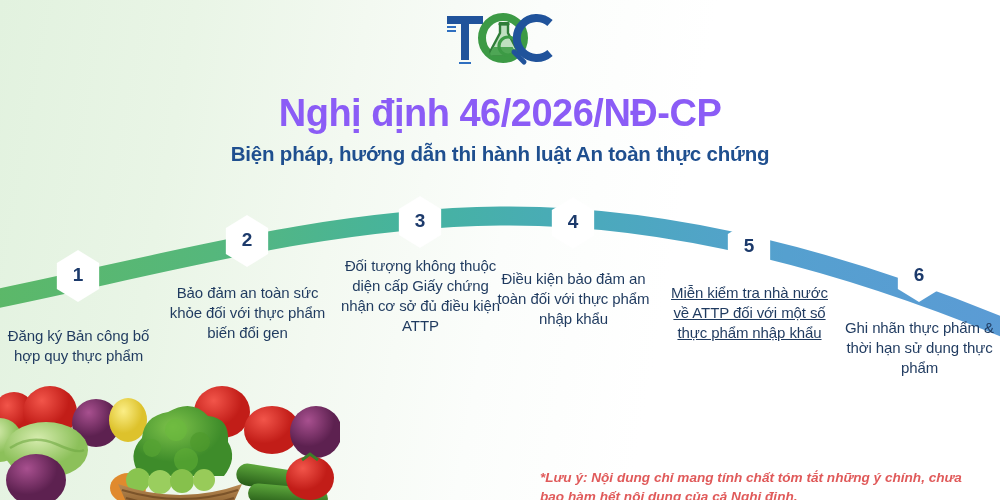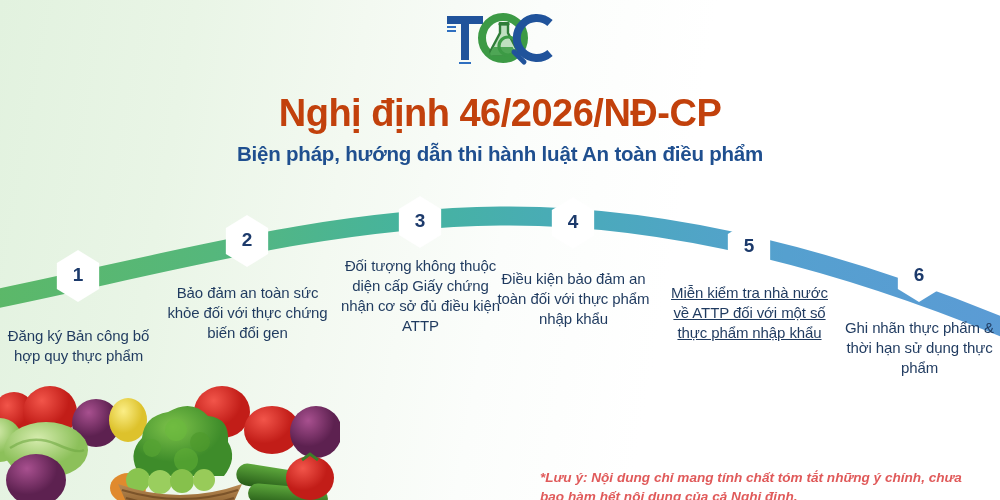--- a/index.html
+++ b/index.html
@@ -15,21 +15,21 @@
     position:absolute; left:0; right:0; top:10px;
     display:flex; justify-content:center; align-items:center;
   }
   #logo-svg { display:block; }
 
   
   #title {
     position:absolute; left:0; right:0; top:92px;
     text-align:center;
     font-size:38px; font-weight:bold; letter-spacing:-0.5px;
-    color:#c2410c;
+    color:#8b5cf6;
   }
   #subtitle {
     position:absolute; left:0; right:0; top:142px;
     text-align:center;
     font-size:20.5px; font-weight:bold; letter-spacing:-0.2px;
     color:#1f4f8f;
   }
 
   
   #arc-layer { position:absolute; left:0; top:0; width:1000px; height:500px; }
@@ -93,21 +93,21 @@
     <rect x="53.5" y="12" width="11" height="3.6" rx="1.4" fill="#2f7d38"></rect>
 
     <circle cx="63" cy="36" r="9" fill="none" stroke="#3c9a45" stroke-width="3.2"></circle>
     <line x1="69" y1="42" x2="79" y2="52" stroke="#20539b" stroke-width="5" stroke-linecap="round"></line>
 
     <path d="M105 13 a20 20 0 1 0 0 30" fill="none" stroke="#20539b" stroke-width="8" stroke-linecap="butt"></path>
   </svg>
 </div>
 
 <div id="title">Nghị định 46/2026/NĐ-CP</div>
-<div id="subtitle">Biện pháp, hướng dẫn thi hành luật An toàn điều phẩm</div>
+<div id="subtitle">Biện pháp, hướng dẫn thi hành luật An toàn thực chứng</div>
 
 <svg id="arc-layer" viewBox="0 0 1000 500">
   <defs>
     <linearGradient id="arcGrad" x1="0" y1="0" x2="1" y2="0">
       <stop offset="0%" stop-color="#5cb868"></stop>
       <stop offset="22%" stop-color="#55b77c"></stop>
       <stop offset="42%" stop-color="#45b3a0"></stop>
       <stop offset="58%" stop-color="#4aaabb"></stop>
       <stop offset="78%" stop-color="#55a0cf"></stop>
       <stop offset="100%" stop-color="#5b9bd5"></stop>
@@ -120,21 +120,21 @@
   <div class="marker">
     <span>1</span>
   </div>
   <div class="step-label" style="left:-59px; top:76px;">Đăng ký Bản công bố hợp quy thực phẩm</div>
 </div>
 
 <div class="step" style="left:224px; top:215px;">
   <div class="marker">
     <span>2</span>
   </div>
-  <div class="step-label" style="left:-59px; top:68px;">Bảo đảm an toàn sức khỏe đối với thực chứng biến đổi gen</div>
+  <div class="step-label" style="left:-59px; top:68px;">Bảo đảm an toàn sức khỏe đối với thực phẩm biến đổi gen</div>
 </div>
 
 <div class="step" style="left:397px; top:196px;">
   <div class="marker">
     <span>3</span>
   </div>
   <div class="step-label" style="left:-59px; top:60px;">Đối tượng không thuộc diện cấp Giấy chứng nhận cơ sở đủ điều kiện ATTP</div>
 </div>
 
 <div class="step" style="left:550px; top:197px;">

